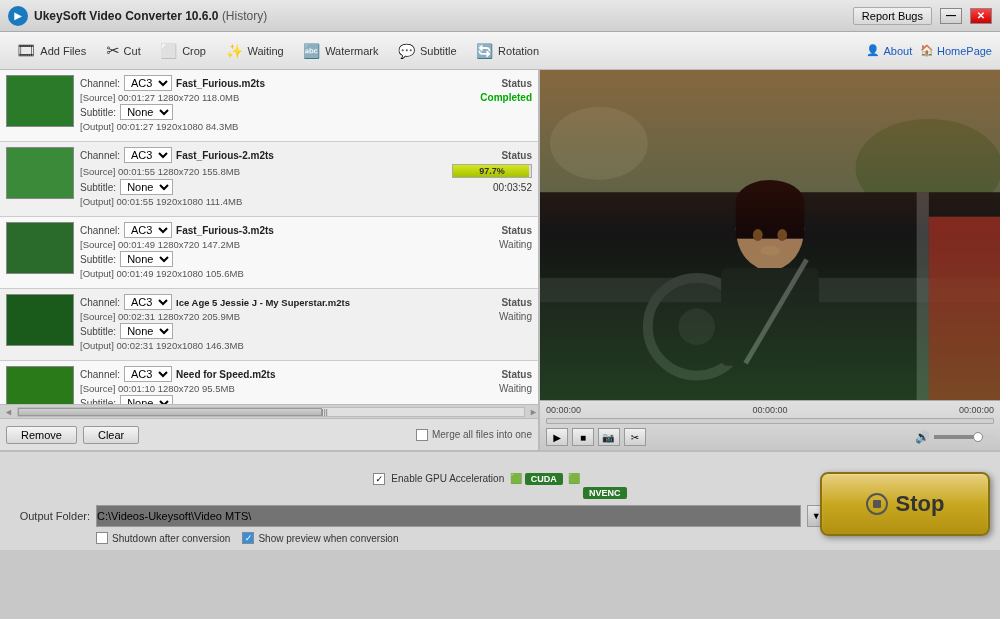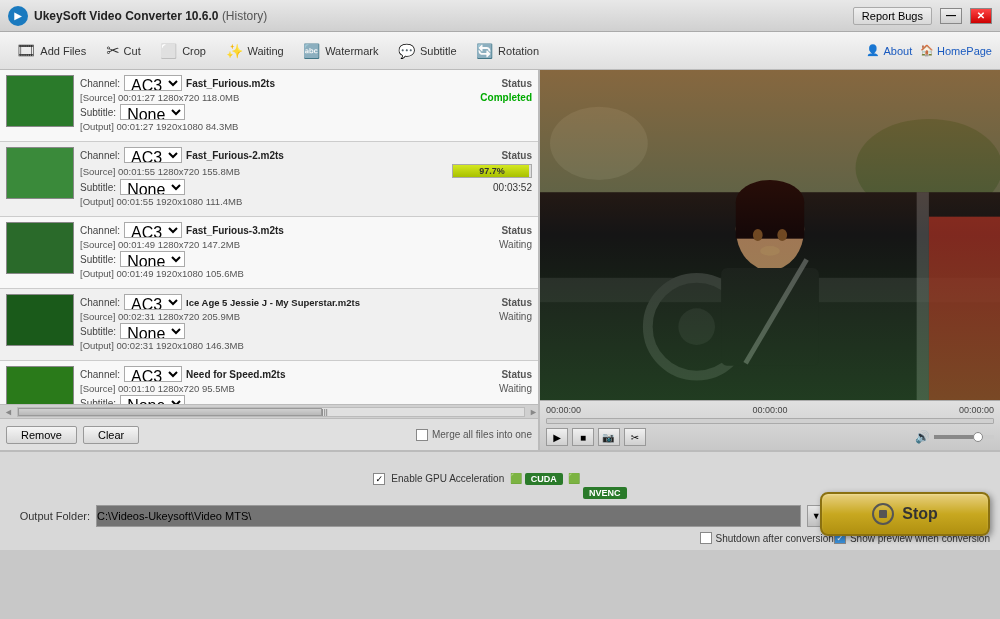--- a/index.html
+++ b/index.html
@@ -142,21 +142,21 @@
       gap: 4px;
       justify-content: space-between;
     }
     .file-row-left {
       display: flex;
       align-items: center;
       gap: 4px;
     }
     .channel-label { color: #444; font-size: 10px; }
     .channel-select {
-      font-size: 16px;
+      font-size: 11px;
       height: 16px;
       border: 1px solid #aaa;
       background: white;
       padding: 0 2px;
     }
     .file-name { font-size: 10px; font-weight: bold; color: #222; flex: 1; }
     .status-label { font-size: 10px; color: #555; font-weight: bold; }
     .source-info { font-size: 9.5px; color: #555; }
     .status-value { font-size: 10px; color: #333; }
     .status-completed { color: #0a0; font-size: 10px; font-weight: bold; }
@@ -368,23 +368,22 @@
       background: linear-gradient(to bottom, #e8e8e8, #c0c0c0);
       border: 1px solid #999;
       display: flex; align-items: center; justify-content: center;
       cursor: pointer;
       font-size: 9px;
     }
 
     #options-row {
       display: flex;
       align-items: center;
-      gap: 0;
+      gap: 12px;
       padding-left: 86px;
-      justify-content: flex-end;
     }
     .opt-check-label {
       display: flex;
       align-items: center;
       gap: 4px;
       font-size: 10px;
       color: #333;
       cursor: pointer;
     }
     .opt-check {
@@ -398,30 +397,30 @@
 
     
     #stop-button-area {
       position: absolute;
       right: 10px;
       bottom: 14px;
       width: 170px;
     }
     #stop-btn {
       width: 170px;
-      height: 44px;
+      height: 64px;
       background: linear-gradient(to bottom, #e8d080, #c8a820, #b09010);
       border: 2px solid #8a7010;
       border-radius: 8px;
       display: flex;
       align-items: center;
       justify-content: center;
       gap: 8px;
       cursor: pointer;
-      font-size: 16px;
+      font-size: 22px;
       font-weight: bold;
       color: #333;
       box-shadow: 2px 2px 6px rgba(0,0,0,0.4), inset 0 1px 2px rgba(255,255,200,0.3);
     }
     .stop-icon {
       width: 22px; height: 22px;
       border: 2px solid #555;
       border-radius: 50%;
       display: flex; align-items: center; justify-content: center;
     }

